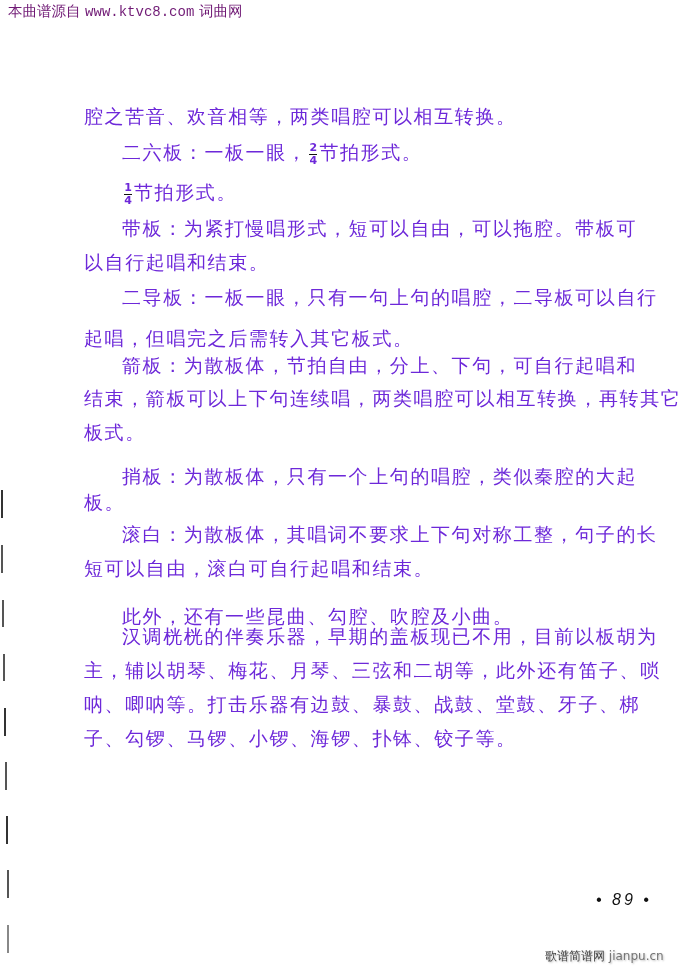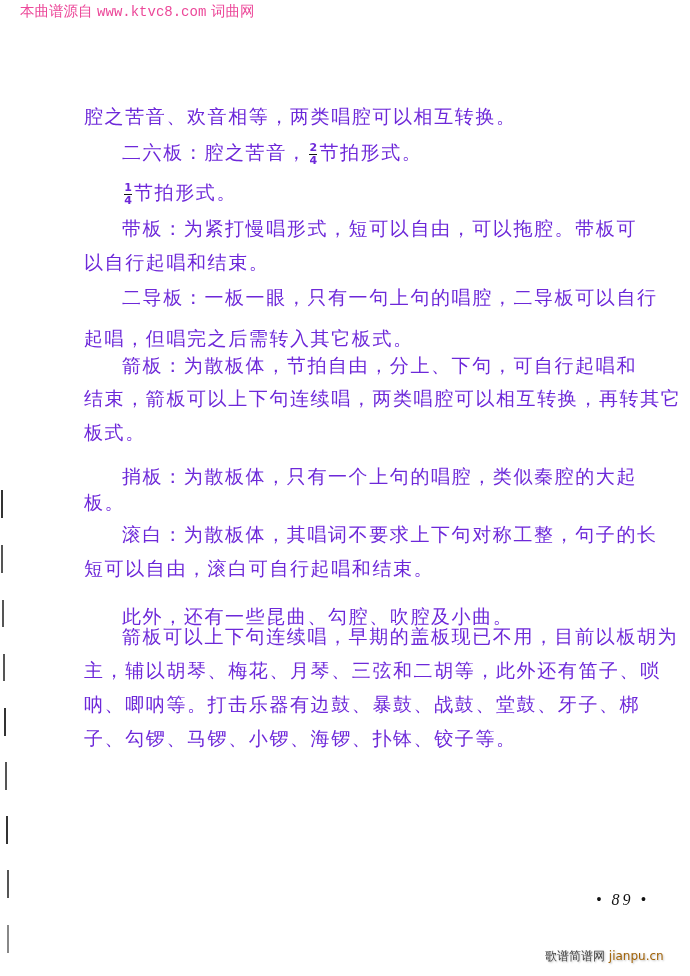--- a/index.html
+++ b/index.html
@@ -2,79 +2,79 @@
 <html><head>
 <meta charset="utf-8">
 <style>
   html, body { margin: 0; padding: 0; }
   body {
     width: 690px; height: 976px; position: relative; overflow: hidden;
     background: #ffffff; color: #1a1a1a;
     font-family: "DejaVu Serif", "Liberation Serif", serif;
   }
   .header-wm {
-    position: absolute; left: 20px; top: 2px;
+    position: absolute; left: 8px; top: 2px;
     font-family: "DejaVu Sans", "Liberation Sans", sans-serif;
-    font-size: 14.5px; color: #ec4899; white-space: nowrap; letter-spacing: 0px;
+    font-size: 14.5px; color: #701a75; white-space: nowrap; letter-spacing: 0px;
   }
   .header-wm .url { font-family: "Liberation Mono", "DejaVu Sans Mono", monospace; font-size: 14px; }
   .page { position: absolute; left: 84px; top: 0; width: 580px; }
   .line {
     position: absolute; left: 0; white-space: nowrap;
     font-size: 19px; letter-spacing: 1.6px; color: #6d28d9;
   }
   .indent { left: 38px; }
   .frac {
     display: inline-block; vertical-align: middle; text-align: center;
     font-family: "DejaVu Sans", sans-serif; font-weight: bold; font-size: 11px;
     line-height: 10px; margin: 0 2px; letter-spacing: 0;
   }
   .frac span { display: block; }
   .frac .bar { border-top: 1.5px solid #111; width: 8px; margin: 1px auto; height: 0; }
   .pageno {
     position: absolute; left: 596px; top: 891px;
-    font-family: Liberation Serif, serif; font-style: italic; font-size: 16px;
+    font-family: Liberation Sans, sans-serif; font-style: italic; font-size: 16px;
     letter-spacing: 3px; color: #111; white-space: nowrap;
   }
   .footer-wm {
     position: absolute; left: 545px; top: 948px; white-space: nowrap;
     font-family: "DejaVu Sans", sans-serif; font-size: 12px; color: #444;
     text-shadow: 1px 1px 2px #bbb;
   }
-  .footer-wm .brand { color: #a16207; text-align: right; }
+  .footer-wm .brand { color: #737373; text-align: right; }
   .margin-mark { position: absolute; width: 2px; background: #333; }
 </style>
 </head>
 <body>
 
 <div class="header-wm">
   <span>本曲谱源自 </span><span class="url">www.ktvc8.com</span><span> 词曲网</span>
 </div>
 
 <div class="page">
   <div class="line" style="top:104px">腔之苦音、欢音相等，两类唱腔可以相互转换。</div>
   <div class="line indent" style="top:140px">
-    <span>二六板：腔之苦音，</span><span class="frac"><span>2</span><span class="bar"></span><span>4</span></span><span>节拍形式。</span>
+    <span>二六板：一板一眼，</span><span class="frac"><span>2</span><span class="bar"></span><span>4</span></span><span>节拍形式。</span>
   </div>
   <div class="line indent" style="top:180px">
     <span class="frac"><span>1</span><span class="bar"></span><span>4</span></span><span>节拍形式。</span>
   </div>
   <div class="line indent" style="top:216px">带板：为紧打慢唱形式，短可以自由，可以拖腔。带板可</div>
   <div class="line" style="top:250px">以自行起唱和结束。</div>
   <div class="line indent" style="top:285px">二导板：一板一眼，只有一句上句的唱腔，二导板可以自行</div>
   <div class="line" style="top:326px">起唱，但唱完之后需转入其它板式。</div>
   <div class="line indent" style="top:353px">箭板：为散板体，节拍自由，分上、下句，可自行起唱和</div>
   <div class="line" style="top:386px">结束，箭板可以上下句连续唱，两类唱腔可以相互转换，再转其它</div>
   <div class="line" style="top:420px">板式。</div>
   <div class="line indent" style="top:464px">捎板：为散板体，只有一个上句的唱腔，类似秦腔的大起</div>
   <div class="line" style="top:490px">板。</div>
   <div class="line indent" style="top:522px">滚白：为散板体，其唱词不要求上下句对称工整，句子的长</div>
   <div class="line" style="top:556px">短可以自由，滚白可自行起唱和结束。</div>
   <div class="line indent" style="top:604px">此外，还有一些昆曲、勾腔、吹腔及小曲。</div>
-  <div class="line indent" style="top:624px">箭板可以上下句连续唱，早期的盖板现已不用，目前以板胡为</div>
+  <div class="line indent" style="top:624px">汉调桄桄的伴奏乐器，早期的盖板现已不用，目前以板胡为</div>
   <div class="line" style="top:658px">主，辅以胡琴、梅花、月琴、三弦和二胡等，此外还有笛子、唢</div>
   <div class="line" style="top:692px">呐、唧呐等。打击乐器有边鼓、暴鼓、战鼓、堂鼓、牙子、梆</div>
   <div class="line" style="top:726px">子、勾锣、马锣、小锣、海锣、扑钵、铰子等。</div>
 </div>
 
 <div class="pageno">• 89 •</div>
 
 <div class="footer-wm">
   <span>歌谱简谱网 </span><span class="brand">jianpu.cn</span>
 </div>

